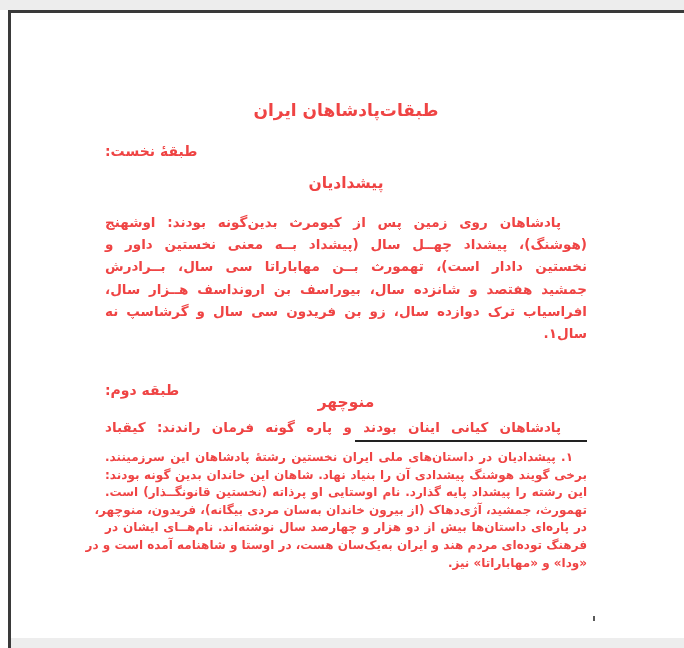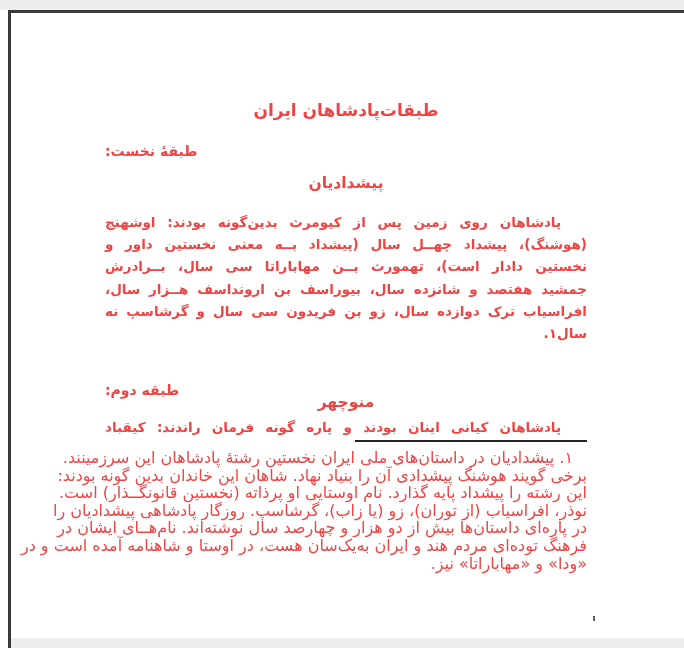--- a/index.html
+++ b/index.html
@@ -64,21 +64,21 @@
     text-align-last: right;
     white-space: nowrap;
   }
 
   .footnote-rule {
     position: absolute; top: 440px; right: 0; width: 232px; height: 0;
     border-top: 2px solid #222;
   }
   .footnote {
     position: absolute; top: 449px; width: 100%;
-    font-size: 16px; line-height: 17.6px; font-weight: normal;
+    font-size: 12px; line-height: 17.6px; font-weight: bold;
   }
   .fn-line {
     text-align: justify;
     text-align-last: justify;
     white-space: nowrap;
   }
   .fn-indent { padding-right: 14px; }
   .fn-last {
     text-align: center;
     text-align-last: right;
@@ -121,20 +121,20 @@
     <div class="para2">
       <div class="bodyline indent">پادشاهان کیانی اینان بودند و پاره گونه فرمان راندند: کیقباد</div>
     </div>
 
     <div class="footnote-rule"></div>
 
     <div class="footnote">
       <div class="fn-line fn-indent">۱. پیشدادیان در داستان‌های ملی ایران نخستین رشتهٔ پادشاهان این سرزمینند.</div>
       <div class="fn-line">برخی گویند هوشنگ پیشدادی آن را بنیاد نهاد. شاهان این خاندان بدین گونه بودند:</div>
       <div class="fn-line">این رشته را پیشداد پایه گذارد. نام اوستایی او پرذاته (نخستین قانونگــذار) است.</div>
-      <div class="fn-line">نوذر، افراسیاب (از توران)، زو (یا زاب)، گرشاسپ. روزگار پادشاهی پیشدادیان را</div>
+      <div class="fn-line">تهمورث، جمشید، آژی‌دهاک (از بیرون خاندان به‌سان مردی بیگانه)، فریدون، منوچهر،</div>
       <div class="fn-line">در پاره‌ای داستان‌ها بیش از دو هزار و چهارصد سال نوشته‌اند. نام‌هــای ایشان در</div>
       <div class="fn-line">فرهنگ توده‌ای مردم هند و ایران به‌یک‌سان هست، در اوستا و شاهنامه آمده است و در</div>
       <div class="fn-line fn-last">«ودا» و «مهاباراتا» نیز.</div>
     </div>
 
   </div>
 </div>
 
 </body></html>

